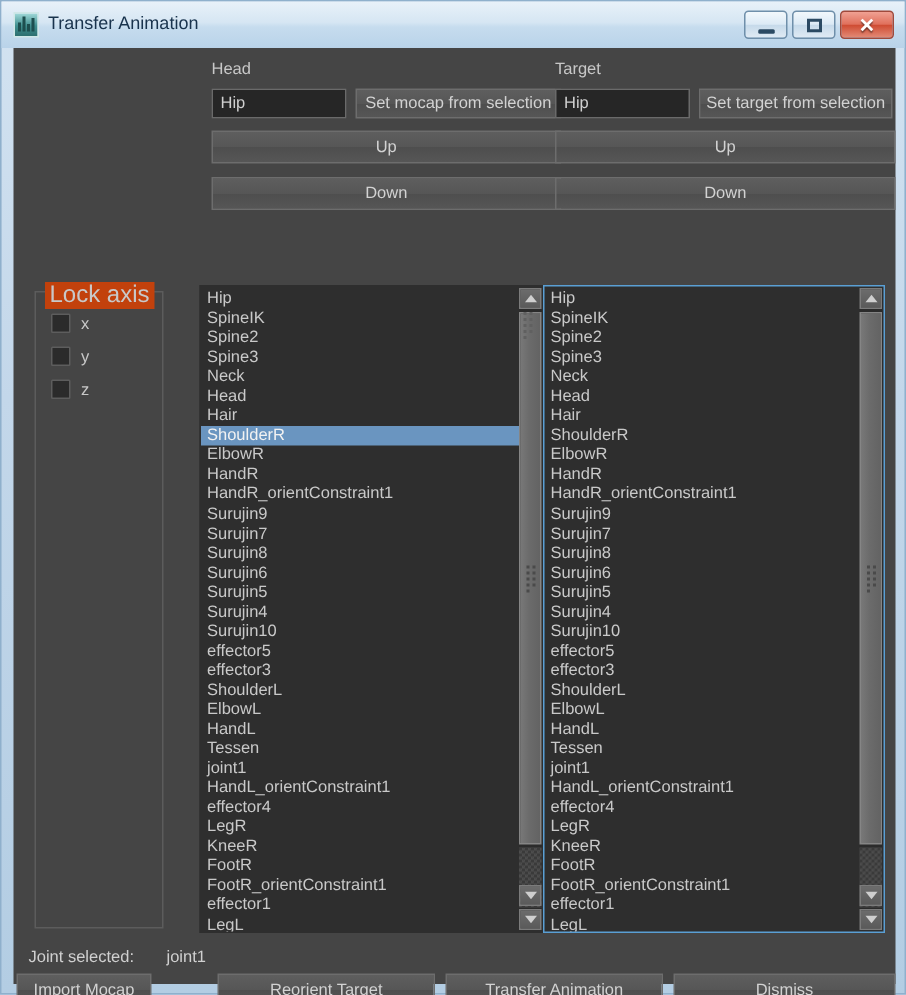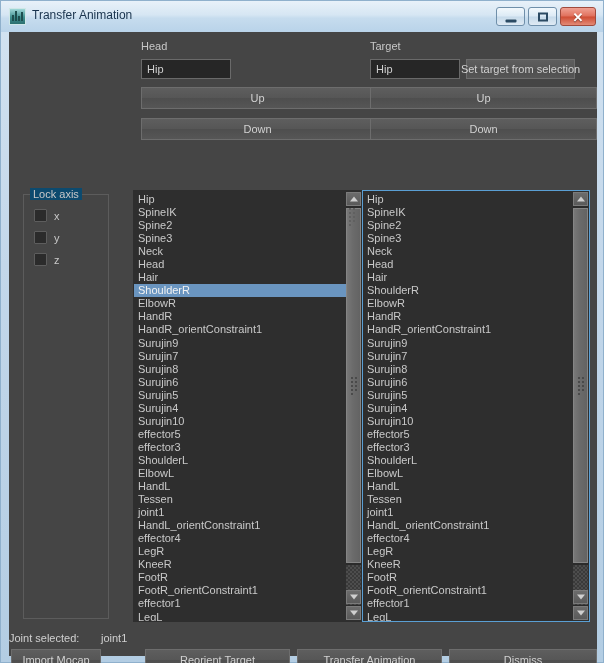--- a/index.html
+++ b/index.html
@@ -77,22 +77,22 @@
     text-align: center; white-space: nowrap;
   }
 
   
   #lockgrp {
     position: absolute; left: 14px; top: 162px; width: 86px; height: 425px;
     border: 1px solid #5c5c5c;
   }
   #lockgrp-title {
     position: absolute; left: 6px; top: -7px;
-    background: #0c4a6e; padding: 0 3px;
-    font-size: 11px; color: #c8c8c8; text-align: right;
+    background: #c2410c; padding: 0 3px;
+    font-size: 16px; color: #c8c8c8; text-align: right;
   }
   .chkrow { position: absolute; left: 10px; display: flex; align-items: center; }
   .chkbox {
     width: 13px; height: 13px;
     background: #2b2b2b; border: 1px solid #5d5d5d; border-radius: 1px;
   }
   .chklabel { font-size: 11px; color: #c8c8c8; margin-left: 7px; }
 
   
   .listwrap { position: absolute; top: 158px; height: 432px; }
@@ -144,21 +144,21 @@
       linear-gradient(45deg,#4d4d4d 25%,transparent 25%,transparent 75%,#4d4d4d 75%);
     background-size: 4px 4px;
     background-position: 0 0, 2px 2px;
   }
 
   
   .splitdots { position: absolute; width: 9px; }
   .splitdots i { display: block; float: left; width: 2px; height: 2px; margin: 1px; background: #606060; }
 
   
-  #status { position: absolute; left: 0; top: 600px; font-size: 11px; color: #d0d0d0; }
+  #status { position: absolute; left: 10px; top: 600px; font-size: 11px; color: #d0d0d0; }
   #status .val { position: absolute; left: 92px; top: 0; white-space: nowrap; }
 </style>
 </head>
 <body>
 
 <div id="window">
 
   <div id="titlebar">
     <div id="title-icon">
       <span class="bar" style="left:2px;height:6px;"></span>
@@ -175,26 +175,27 @@
       </div>
     <div class="wbtn" id="btn-close">
         <span class="g">✕</span>
       </div>
   </div>
 
   <div id="client">
 
     <div class="grp-label" style="left:132px; top:8px;">Head</div>
     <div class="txtfield" style="left:132px; top:27px; width:90px;">Hip</div>
+    <div class="btn" style="left:228px; top:27px; width:137px; height:20px;">Set mocap from selection</div>
     <div class="btn" style="left:132px; top:55px; width:233px; height:22px;">Up</div>
     <div class="btn" style="left:132px; top:86px; width:233px; height:22px;">Down</div>
 
     <div class="grp-label" style="left:361px; top:8px;">Target</div>
     <div class="txtfield" style="left:361px; top:27px; width:90px;">Hip</div>
-    <div class="btn" style="left:457px; top:27px; width:109px; height:20px;">Set target from selection</div>
+    <div class="btn" style="left:457px; top:27px; width:129px; height:20px;">Set target from selection</div>
     <div class="btn" style="left:361px; top:55px; width:227px; height:22px;">Up</div>
     <div class="btn" style="left:361px; top:86px; width:227px; height:22px;">Down</div>
 
     <div id="lockgrp">
       <div id="lockgrp-title">Lock axis</div>
       <div class="chkrow" style="top:14px;">
         <span class="chkbox"></span>
         <span class="chklabel">x</span>
       </div>
       <div class="chkrow" style="top:36px;">

